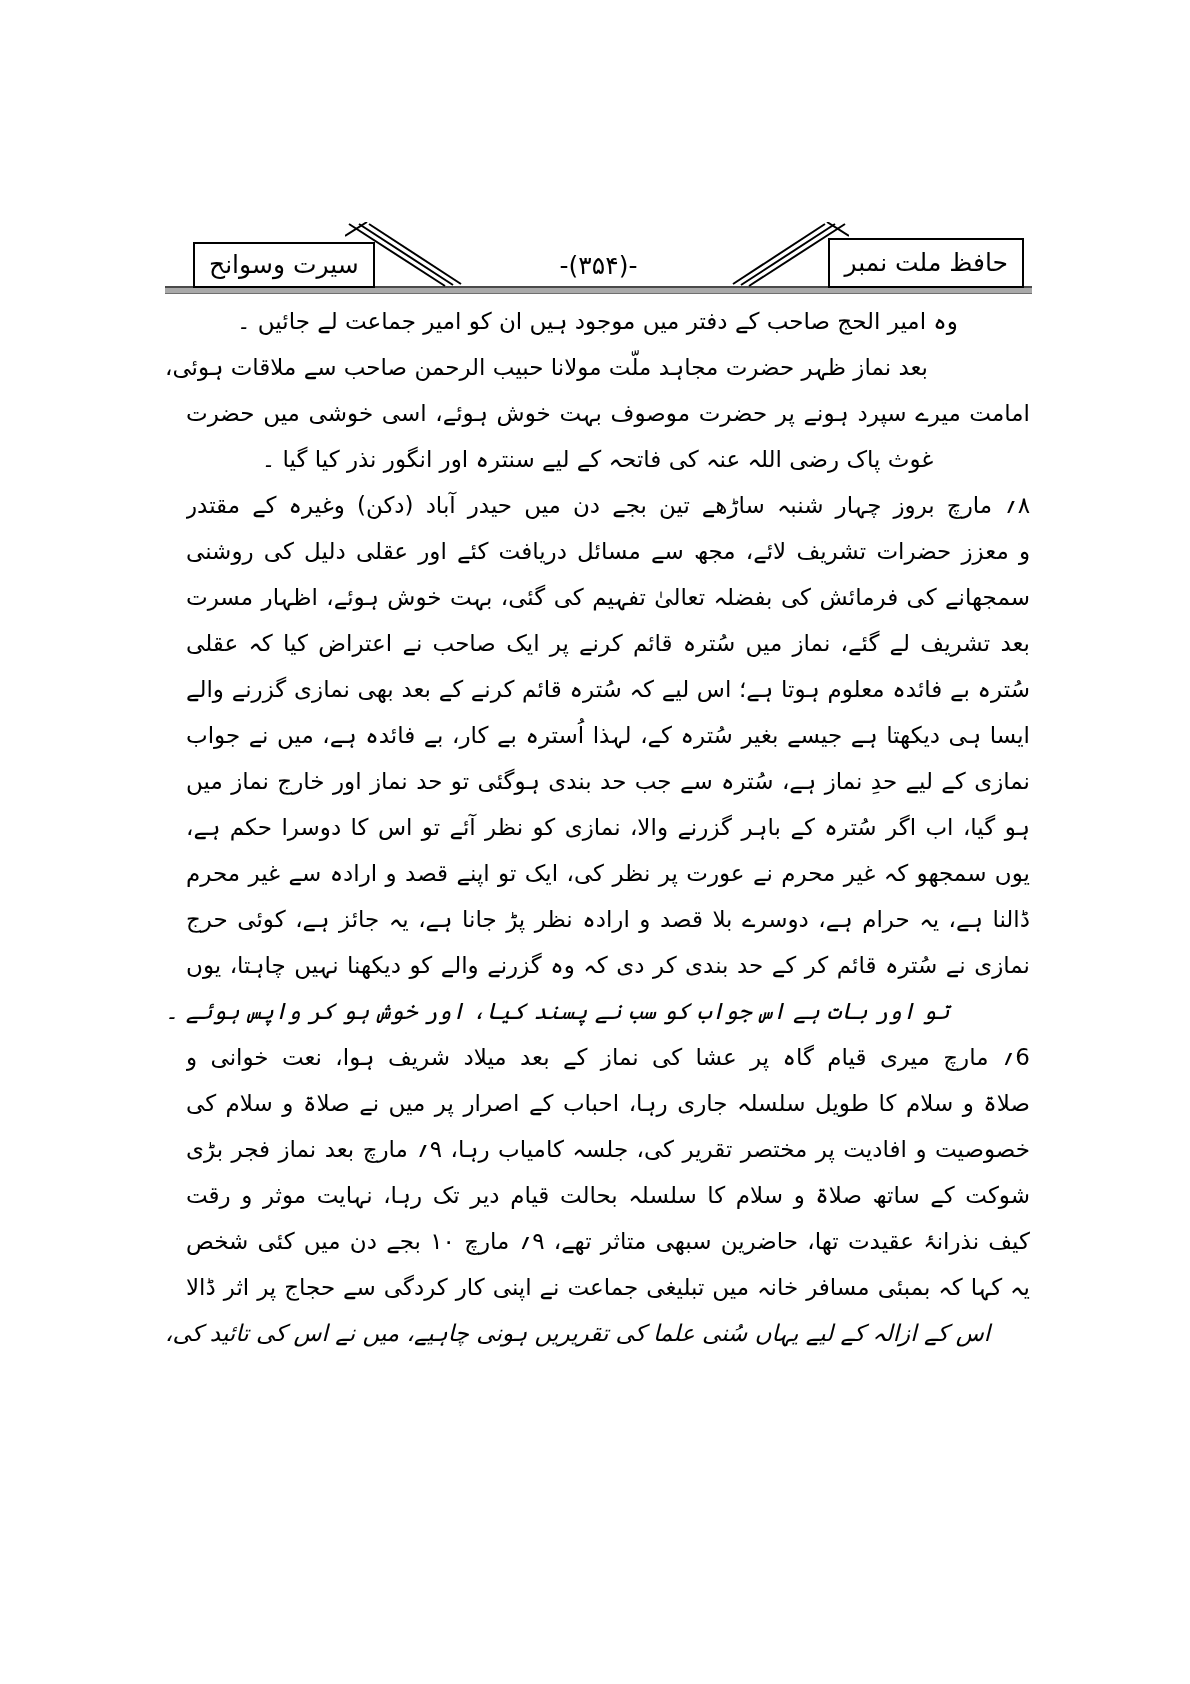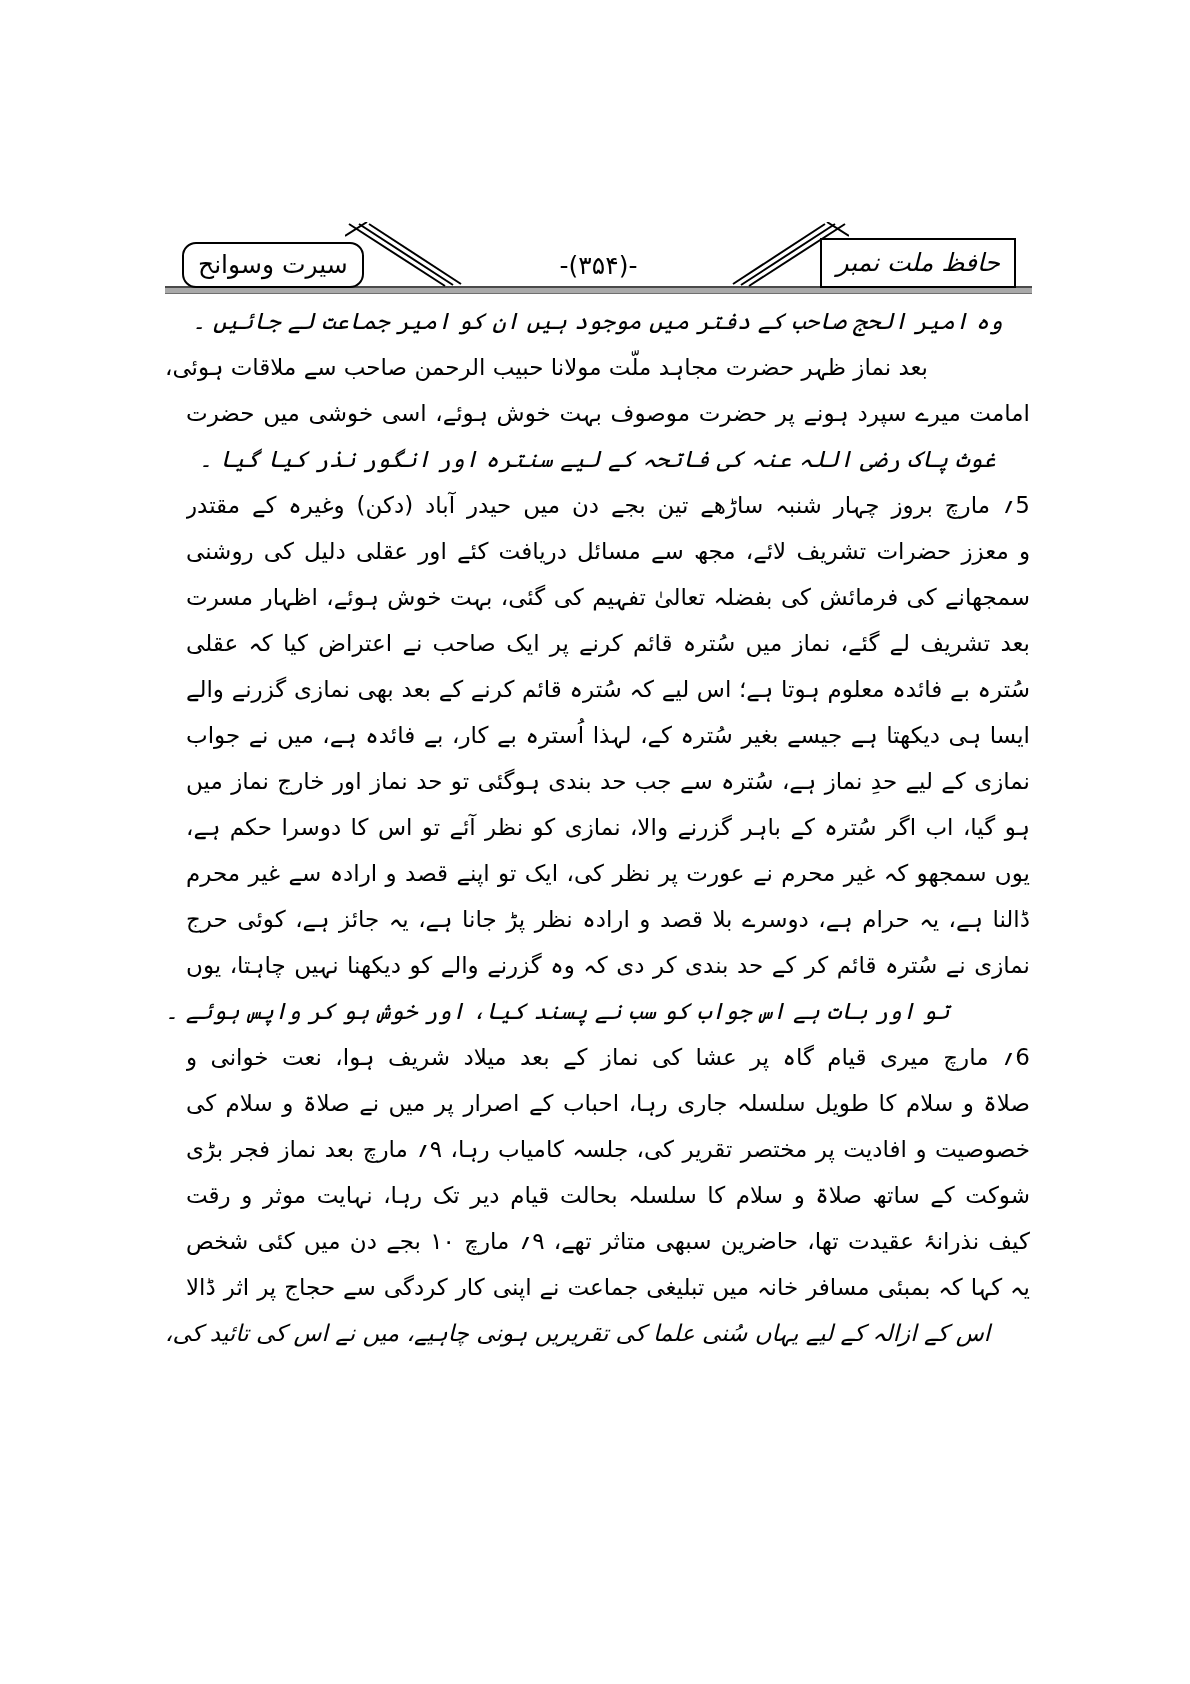--- a/index.html
+++ b/index.html
@@ -24,41 +24,41 @@
     border-top:2px solid #4a4a4a;
     border-bottom:1px solid #6f6f6f;
   }
   .hbox {
     position:absolute; bottom:6px;
     background:#fff; border:2px solid #000;
     font-size:25px; line-height:40px; height:40px;
     padding:1px 14px; white-space:nowrap;
     z-index:2;
   }
-  .left-box  { left:17px;border-radius:14px; }
-  .right-box { right:16px; line-height:44px; height:44px;font-style:italic; }
+  .left-box  { left:28px; }
+  .right-box { right:8px; line-height:44px; height:44px; }
   .diag { position:absolute; bottom:6px; z-index:1; }
   .left-diag  { left:180px; }
   .right-diag { right:183px; }
   .pageno {
     position:absolute; bottom:14px; left:0; right:0;
     text-align:center; font-size:25px; letter-spacing:1px;
     direction:rtl;
   }
 
   
   .text-block {
     position:absolute; top:298px; left:165px; width:865px;
     direction:rtl; font-size:23px;
   }
   .line {
     height:46px; line-height:46px; overflow:hidden;
   }
   .align-justify { text-align:justify; text-align-last:justify;margin-left:21px; }
-  .align-center  { text-align:center;font-style:italic; }
+  .align-center  { text-align:center; }
   .align-right   { text-align:left;  }
   .align-left    { text-align:left;font-style:italic;   }
 </style>
 </head>
 <body>
 
 <div class="page">
 
   <div class="header">
 
@@ -87,21 +87,21 @@
     </div>
 
     <div class="rule"></div>
   </div>
 
   <div class="text-block">
       <div class="line align-center">وہ امیر الحج صاحب کے دفتر میں موجود ہیں ان کو امیر جماعت لے جائیں ۔</div>
       <div class="line align-right">بعد نماز ظہر حضرت مجاہد ملّت مولانا حبیب الرحمن صاحب سے ملاقات ہوئی،</div>
       <div class="line align-justify">امامت میرے سپرد ہونے پر حضرت موصوف بہت خوش ہوئے، اسی خوشی میں حضرت</div>
       <div class="line align-center">غوث پاک رضی اللہ عنہ کی فاتحہ کے لیے سنترہ اور انگور نذر کیا گیا ۔</div>
-      <div class="line align-justify">5؍ مارچ بروز چہار شنبہ ساڑھے تین بجے دن میں حیدر آباد (دکن) وغیرہ کے مقتدر</div>
+      <div class="line align-justify">۸؍ مارچ بروز چہار شنبہ ساڑھے تین بجے دن میں حیدر آباد (دکن) وغیرہ کے مقتدر</div>
       <div class="line align-justify">و معزز حضرات تشریف لائے، مجھ سے مسائل دریافت کئے اور عقلی دلیل کی روشنی میں</div>
       <div class="line align-justify">سمجھانے کی فرمائش کی بفضلہ تعالیٰ تفہیم کی گئی، بہت خوش ہوئے، اظہار مسرت و عقیدت کے</div>
       <div class="line align-justify">بعد تشریف لے گئے، نماز میں سُترہ قائم کرنے پر ایک صاحب نے اعتراض کیا کہ عقلی طور پر</div>
       <div class="line align-justify">سُترہ بے فائدہ معلوم ہوتا ہے؛ اس لیے کہ سُترہ قائم کرنے کے بعد بھی نمازی گزرنے والے کو</div>
       <div class="line align-justify">ایسا ہی دیکھتا ہے جیسے بغیر سُترہ کے، لہذا اُسترہ بے کار، بے فائدہ ہے، میں نے جواب دیا کہ سُترہ</div>
       <div class="line align-justify">نمازی کے لیے حدِ نماز ہے، سُترہ سے جب حد بندی ہوگئی تو حد نماز اور خارج نماز میں فرق</div>
       <div class="line align-justify">ہو گیا، اب اگر سُترہ کے باہر گزرنے والا، نمازی کو نظر آئے تو اس کا دوسرا حکم ہے، اس کی مثال</div>
       <div class="line align-justify">یوں سمجھو کہ غیر محرم نے عورت پر نظر کی، ایک تو اپنے قصد و ارادہ سے غیر محرم عورت پر نظر</div>
       <div class="line align-justify">ڈالنا ہے، یہ حرام ہے، دوسرے بلا قصد و ارادہ نظر پڑ جانا ہے، یہ جائز ہے، کوئی حرج نہیں،</div>
       <div class="line align-justify">نمازی نے سُترہ قائم کر کے حد بندی کر دی کہ وہ گزرنے والے کو دیکھنا نہیں چاہتا، یوں دکھ جائے</div>

